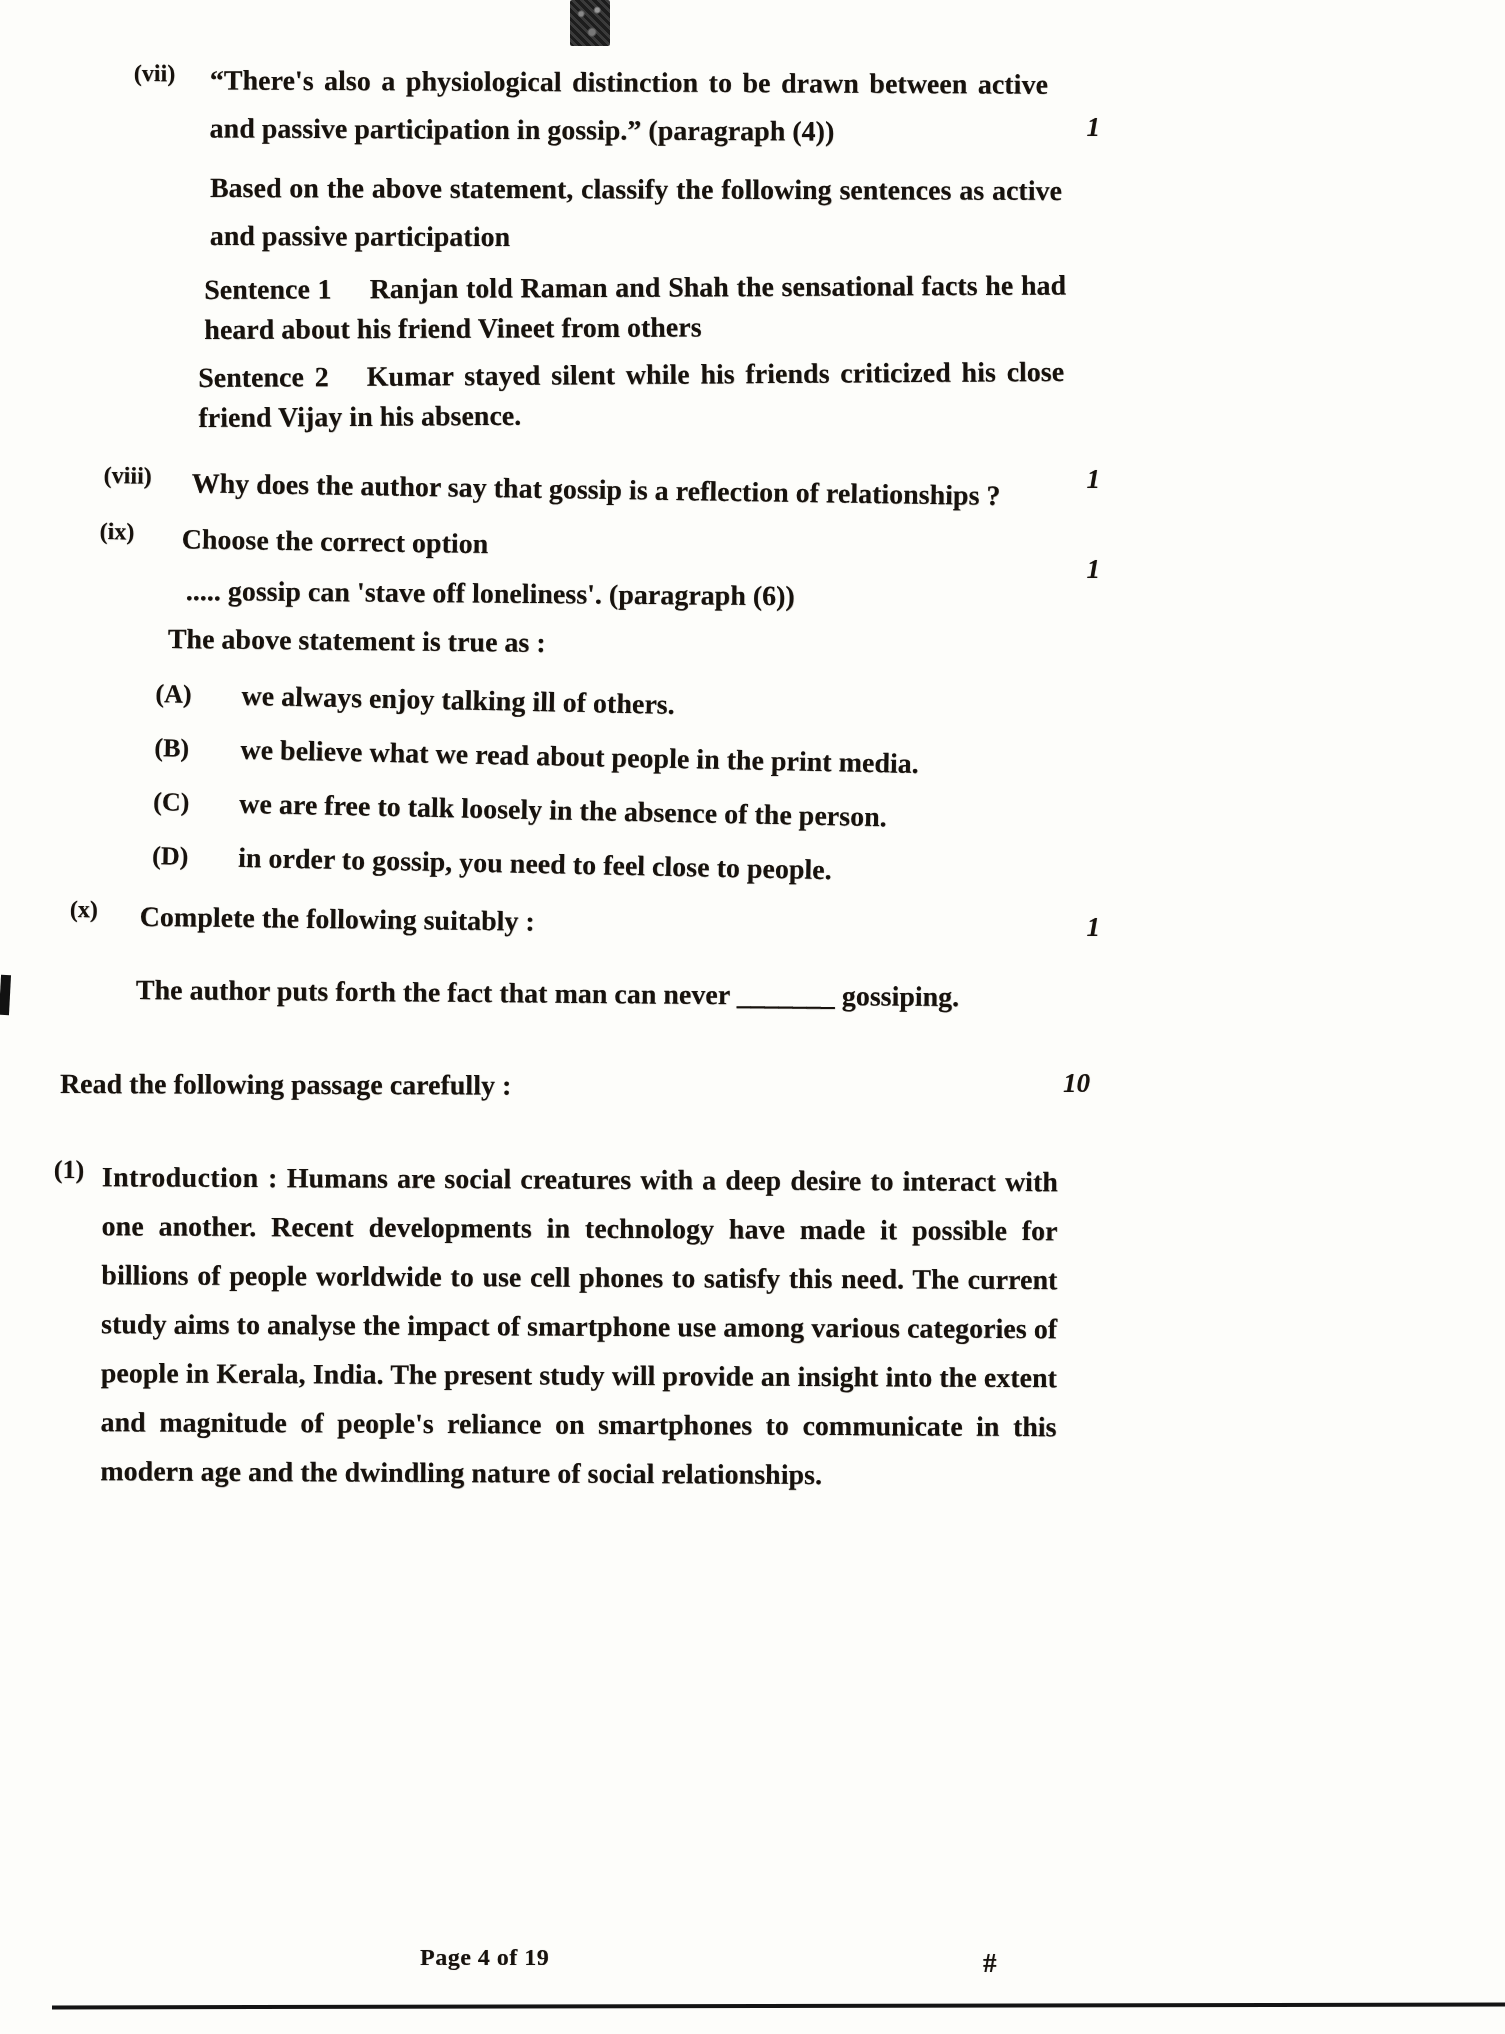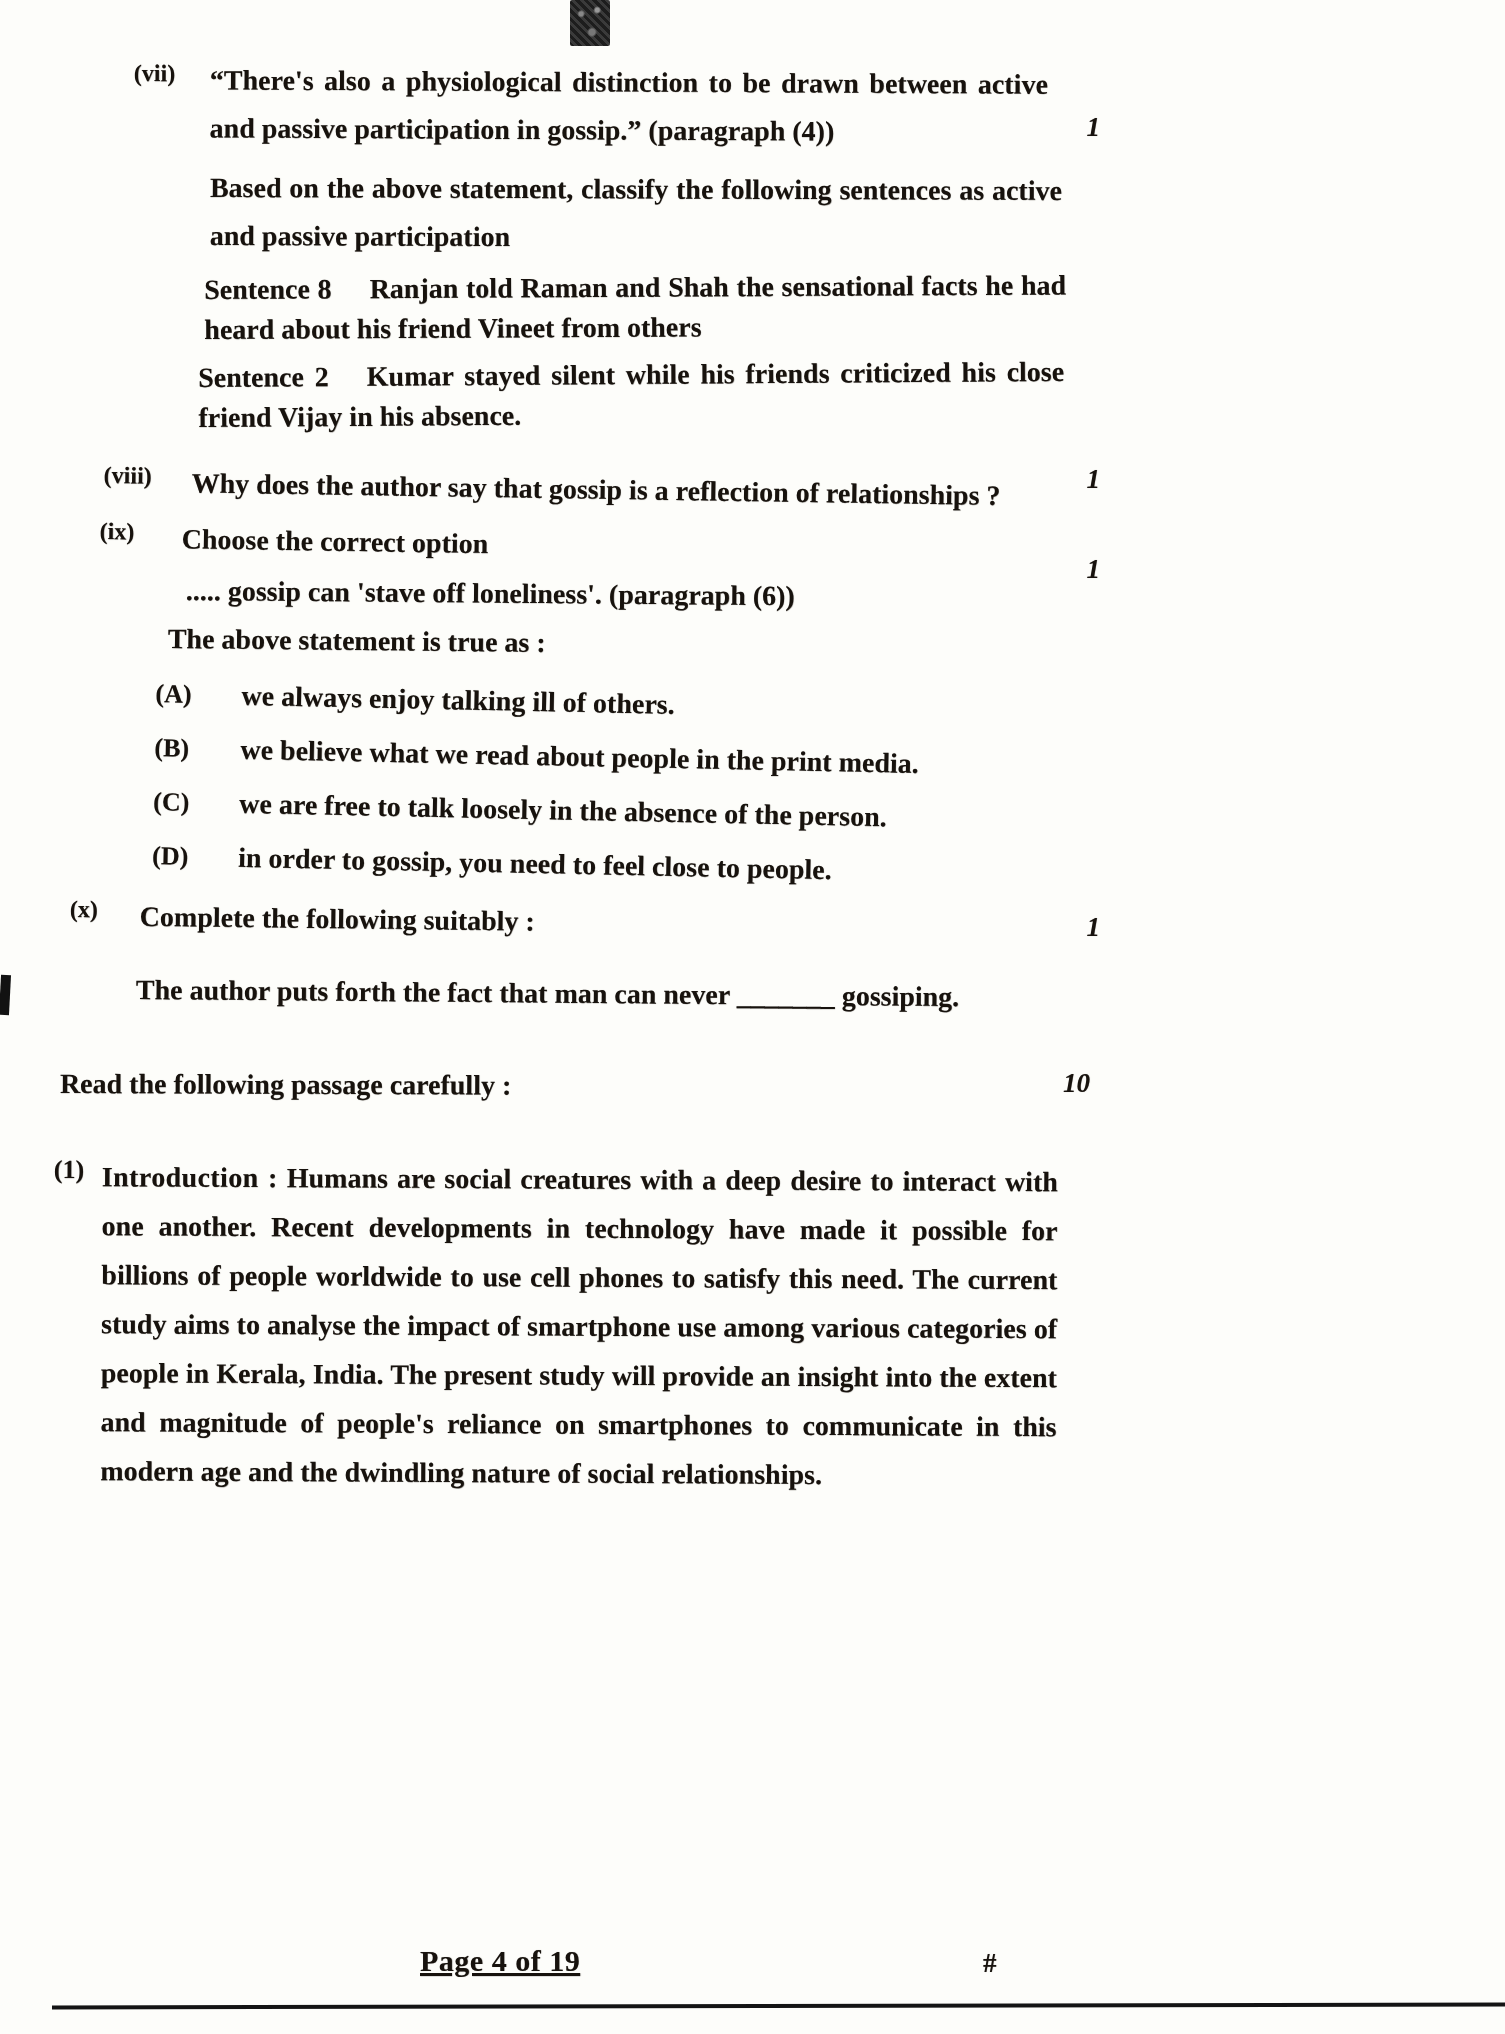--- a/index.html
+++ b/index.html
@@ -38,21 +38,21 @@
   .qhead { display:flex; }
   .qnum { flex:none; font-size:24px; padding-top:4px; }
   .qtext { flex:1; }
   .tilt { transform-origin:0 0; }
   .just { text-align:justify; }
   .opt { display:flex; margin-bottom:10px; line-height:44px; }
   .optnum { flex:none; width:86px; font-size:26px; }
   .sent { line-height:40px; }
   .sentlabel { padding-right:38px; }
   .footer-label {
-    position:absolute; left:420px; top:1944px; font-size:30px; letter-spacing:0.5px;text-decoration:underline;
+    position:absolute; left:420px; top:1944px; font-size:24px; letter-spacing:0.5px;
   }
   .footer-hash { position:absolute; left:983px; top:1948px; font-size:27px; }
   .bottom-rule {
     position:absolute; left:52px; top:2004px; width:1453px; height:4px;
     background:#141414; transform:rotate(-0.12deg);
   }
 </style>
 </head>
 <body>
 
@@ -64,21 +64,21 @@
   <div class="content">
 
     <section class="q">
       <span class="marks" style="top:56px">1</span>
       <div class="qhead tilt" style="margin-left:14px; transform:rotate(0.3deg)">
         <span class="qnum" style="width:76px">(vii)</span>
         <div class="qtext just" style="max-width:838px; line-height:48px">“There's also a physiological distinction to be drawn between active and passive participation in gossip.” (paragraph (4))</div>
       </div>
       <div class="just tilt" style="margin:12px 0 0 90px; width:852px; line-height:48px; transform:rotate(0.2deg)">Based on the above statement, classify the following sentences as active and passive participation</div>
       <div class="sent just tilt" style="margin:10px 0 0 84px; width:862px; transform:rotate(-0.3deg)">
-        <span class="sentlabel">Sentence 8</span><span>Ranjan told Raman and Shah the sensational facts he had heard about his friend Vineet from others</span>
+        <span class="sentlabel">Sentence 1</span><span>Ranjan told Raman and Shah the sensational facts he had heard about his friend Vineet from others</span>
       </div>
       <div class="sent just tilt" style="margin:8px 0 0 78px; width:866px; transform:rotate(-0.4deg)">
         <span class="sentlabel">Sentence 2</span><span>Kumar stayed silent while his friends criticized his close friend Vijay in his absence.</span>
       </div>
     </section>
 
     <section class="q" style="margin-top:20px">
       <span class="marks" style="top:6px">1</span>
       <div class="qhead tilt" style="margin-left:-16px; transform:rotate(0.9deg)">
         <span class="qnum" style="width:88px">(viii)</span>

